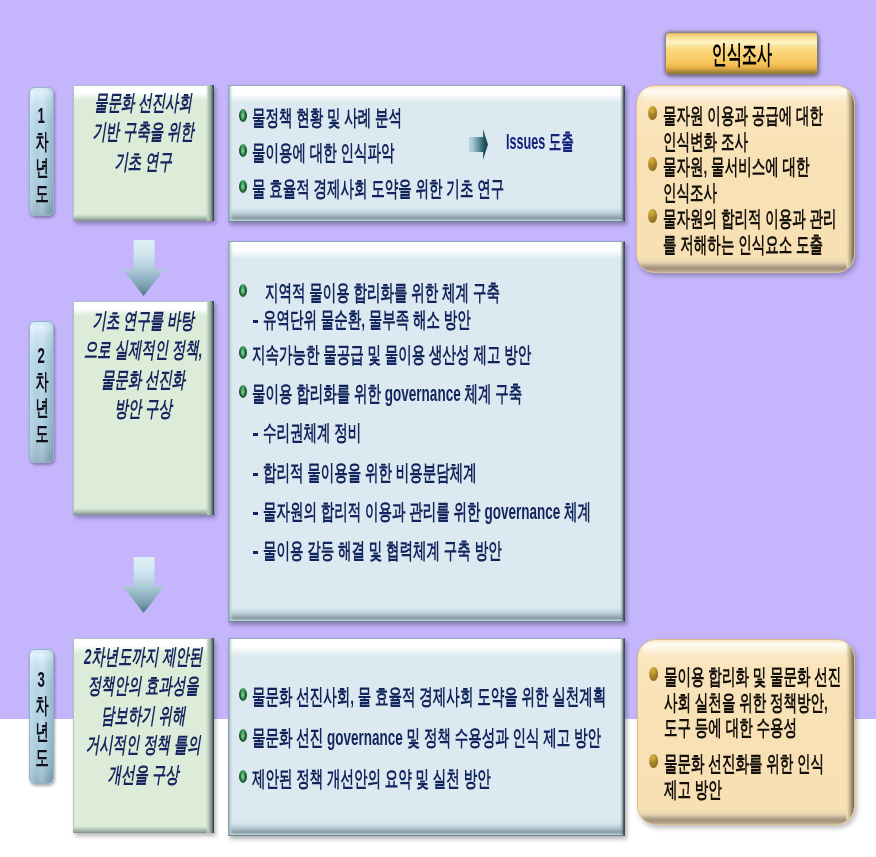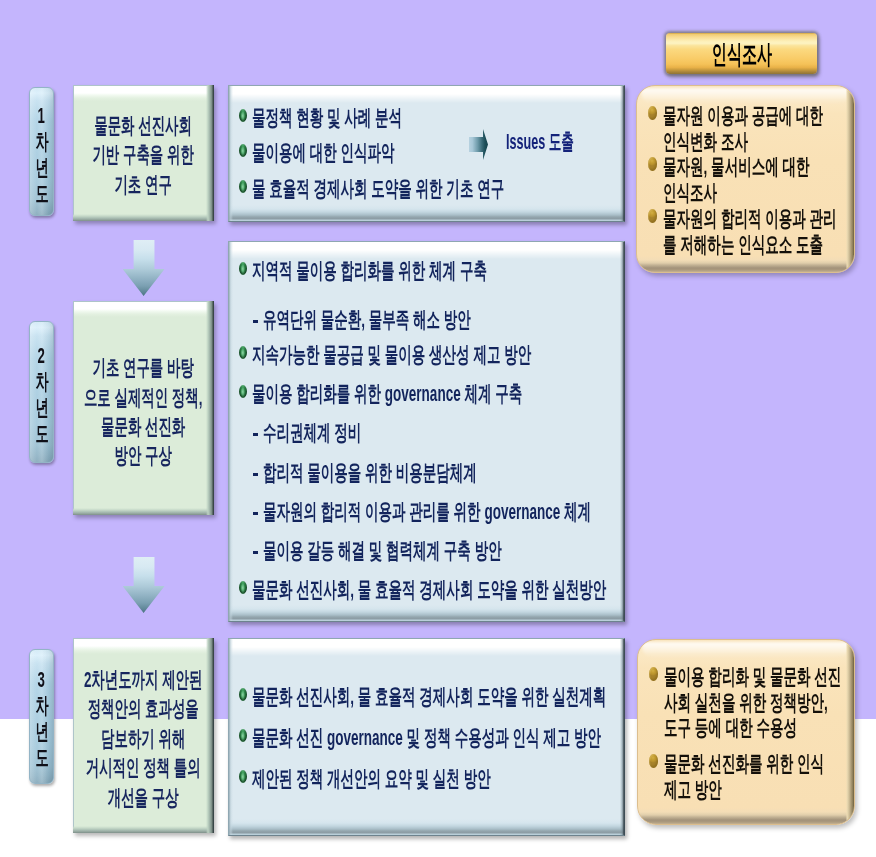--- a/index.html
+++ b/index.html
@@ -25,22 +25,22 @@
              transform:scaleX(.60);transform-origin:50% 50%;position:relative;top:3px;}
   .ytab .num{font-size:22px;}
 
   
   .gbox{
     background:
       linear-gradient(180deg, #ffffff 0px, #ffffff 7px, #f2faf1 9px, #e4f1e1 12px, #dcecd9 15px, #dcecd9 100%),
       #dcecd9;
     border:1px solid #aec4c9;
     box-shadow:2px 3px 4px rgba(0,0,0,.28);
-    display:flex;align-items:center;justify-content:center;
-    color:#16255e;font-weight:bold;text-align:center;
+    display:flex;align-items:flex-start;justify-content:center;
+    color:#16255e;font-weight:bold;text-align:center;font-style:italic;
   }
   .gbox:after{content:"";position:absolute;right:-1px;top:-1px;bottom:-1px;width:8px;
     background:linear-gradient(270deg,#323f42 0px,#3f4d4c 1px,#788a82 2px,#9cb0a6 4px,#bdd2c2 6px,rgba(220,236,217,0) 8px);}
   .gbox:before{content:"";position:absolute;left:-1px;right:-1px;bottom:-1px;height:7px;
     background:linear-gradient(0deg,#7d8f8a 0px,#8fa199 1px,#aabfb4 3px,#c6d9c9 5px,rgba(220,236,217,0) 7px);}
   .gbox > div{text-align:center;transform:scaleX(.61);transform-origin:50% 50%;position:relative;top:2px;z-index:2;}
   .gbox .gl{font-size:22px;line-height:29.4px;height:29.4px;white-space:nowrap;}
 
   
   .bbox{
@@ -214,21 +214,21 @@
     <div style="top:4px;">
       <div class="gl">기초 연구를 바탕</div>
       <div class="gl">으로 실제적인 정책,</div>
       <div class="gl">물문화 선진화</div>
       <div class="gl">방안 구상</div>
     </div>
   </div>
 
   <div class="bbox" style="left:228px;top:241px;width:395px;height:379px;">
     <div class="rimb"></div>
-    <div class="row" style="left:10px;top:15px;">
+    <div class="row" style="left:10px;top:37px;gap:13px;">
       <span class="bul"></span>
       <span class="txt">지역적 물이용 합리화를 위한 체계 구축</span>
     </div>
     <div class="row" style="left:23px;top:64px;">
       <span class="dash"></span>
       <span class="sub">유역단위 물순환, 물부족 해소 방안</span>
     </div>
     <div class="row" style="left:10px;top:138px;">
       <span class="bul"></span>
       <span class="txt">물이용 합리화를 위한 governance 체계 구축</span>
@@ -245,24 +245,20 @@
       <span class="dash"></span>
       <span class="sub">합리적 물이용을 위한 비용분담체계</span>
     </div>
     <div class="row" style="left:23px;top:256px;">
       <span class="dash"></span>
       <span class="sub">물자원의 합리적 이용과 관리를 위한 governance 체계</span>
     </div>
     <div class="row" style="left:23px;top:295px;align-items:flex-end;">
       <span class="dash"></span>
       <span class="sub">물이용 갈등 해결 및 협력체계 구축 방안</span>
-    </div>
-    <div class="row" style="left:10px;top:334px;">
-      <span class="bul"></span>
-      <span class="txt">물문화 선진사회, 물 효율적 경제사회 도약을 위한 실천방안</span>
     </div>
   </div>
 
   <span class="darrow" style="left:122.6px;top:557px;"></span>
 
   <div class="ytab abs" style="left:29px;top:648.5px;height:135.5px;">
     <span class="num">3</span>
     <span>차</span>
     <span>년</span>
     <span>도</span>

